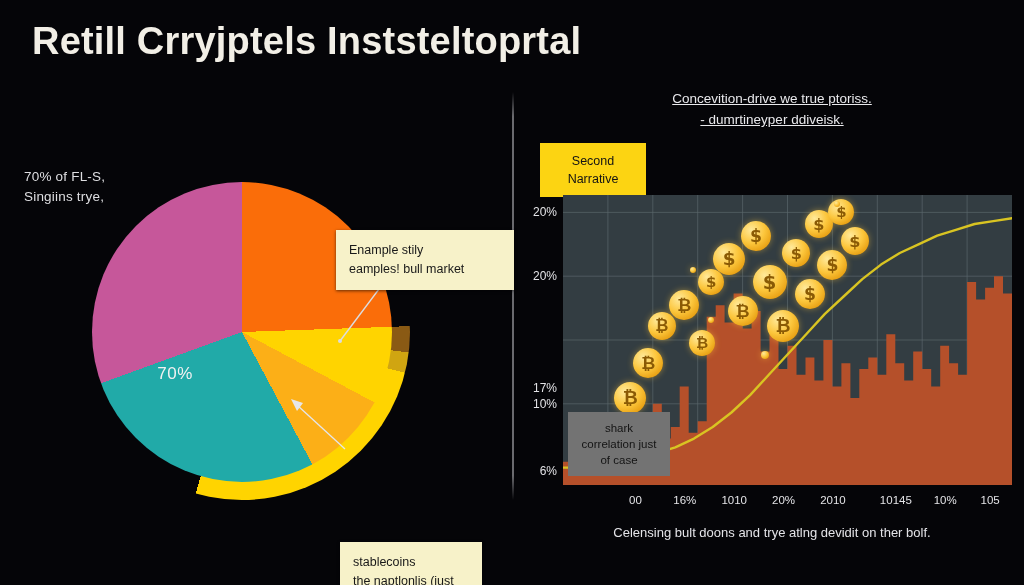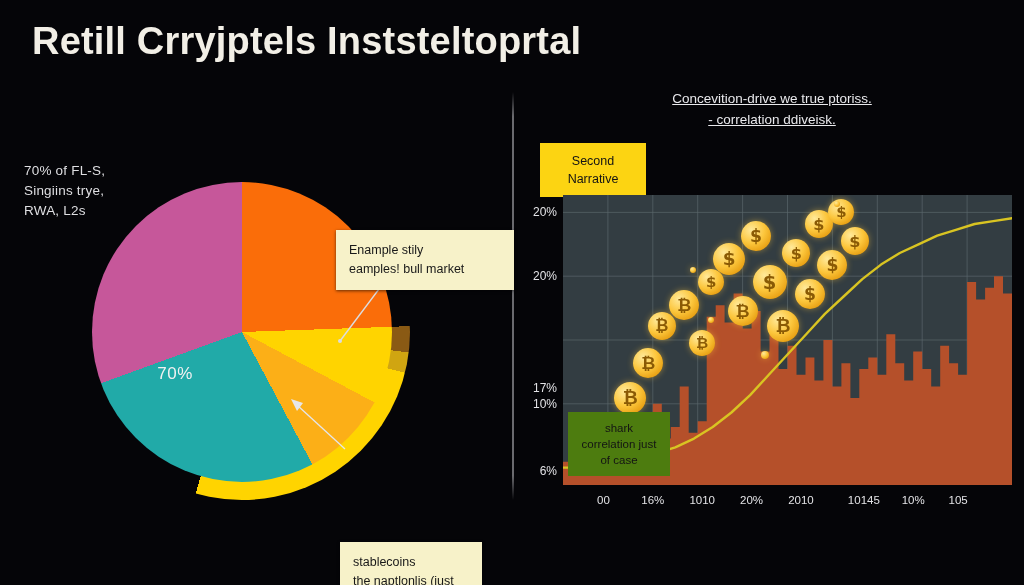--- a/index.html
+++ b/index.html
@@ -40,21 +40,21 @@
        #fcaf17 118deg 152deg,
        #21aaa8 152deg 250deg,
        #c6579a 250deg 360deg);
   }
   .pie-label{
     position:absolute;left:48px;top:182px;width:70px;text-align:center;
     color:#f1f1f1;font-size:17px;font-weight:400;letter-spacing:.5px;
   }
   
   #left-annot{
-    position:absolute;left:24px;top:71px;width:150px;
+    position:absolute;left:24px;top:77px;width:150px;
     color:#dfdfe2;font-size:13.5px;line-height:20px;letter-spacing:.2px;
   }
   #left-arrow{position:absolute;left:168px;top:107px;width:78px;height:12px;}
   
   .callout{
     position:absolute;background:#f7f2c9;color:#181818;
     font-size:12.5px;line-height:19px;padding:11px 13px;
     box-shadow:0 1px 3px rgba(0,0,0,.6);
   }
   #callout-top{left:336px;top:140px;width:152px;}
@@ -76,25 +76,25 @@
     background:#333d42;overflow:hidden;
   }
   .ytick{
     position:absolute;right:0;width:44px;text-align:right;
     color:#e3e3e6;font-size:12px;transform:translateY(-50%);
   }
   #y-axis{position:absolute;left:0;top:195px;width:45px;height:290px;}
   #x-axis{position:absolute;left:51px;top:492px;width:449px;height:20px;}
   .xtick{
     position:absolute;transform:translateX(-50%);
-    color:#e3e3e6;font-size:11.5px;white-space:nowrap;
+    color:#e3e3e6;font-size:11.5px;white-space:nowrap;margin-left:32px;
   }
   #badge-shark{
     position:absolute;left:56px;top:412px;width:96px;
-    background:#4d7c0f;color:#141414;text-align:center;
+    background:#737373;color:#141414;text-align:center;
     font-size:11.5px;line-height:16px;padding:8px 3px;z-index:6;
   }
   #bottom-caption{
     position:absolute;left:20px;top:525px;width:480px;text-align:center;
     color:#e4e4e8;font-size:13px;
   }
   
   .coin{
     position:absolute;border-radius:50%;
     background:radial-gradient(circle at 34% 30%,#ffe99a 0%,#fcc63c 46%,#e8a013 78%,#c27c06 100%);
@@ -109,21 +109,20 @@
 
 <div id="page-title">Retill Crryjptels Inststeltoprtal</div>
 
 <div id="divider"></div>
 
 <div id="left-panel">
 
   <div id="left-annot">
     <div>70% of FL-S,</div>
     <div>Singiins trye,</div>
-    <div>RWA, L2s</div>
   </div>
 
   <svg id="left-arrow" viewBox="0 0 78 12">
     <line x1="0" y1="6" x2="68" y2="6" stroke="#e8e8ec" stroke-width="1.6"></line>
     <polygon points="78,6 66,2 66,10" fill="#e8e8ec"></polygon>
   </svg>
 
   <div class="pie-wrap">
     <div class="pie-explode"></div>
     <div class="pie-main"></div>
@@ -149,21 +148,21 @@
     <div>stablecoins</div>
     <div>the naptlonlis (just</div>
 
   </div>
 </div>
 
 <div id="right-panel">
 
   <div id="right-caption">
     <div>Concevition-drive we true ptoriss.</div>
-    <div>- correlation ddiveisk.</div>
+    <div>- dumrtineyper ddiveisk.</div>
   </div>
 
   <div id="badge-second-narrative">
     <div>Second</div>
     <div>Narrative</div>
   </div>
 
   <div id="y-axis">
       <div class="ytick" style="top: 17.4px;">20%</div>
       <div class="ytick" style="top: 81.2px;">20%</div>
@@ -203,13 +202,14 @@
       <div class="xtick" style="left: 40.41px; top: 2px;">00</div>
       <div class="xtick" style="left: 89.8px; top: 2px;">16%</div>
       <div class="xtick" style="left: 139.19px; top: 2px;">1010</div>
       <div class="xtick" style="left: 188.58px; top: 2px;">20%</div>
       <div class="xtick" style="left: 237.97px; top: 2px;">2010</div>
       <div class="xtick" style="left: 300.83px; top: 2px;">10145</div>
       <div class="xtick" style="left: 350.22px; top: 2px;">10%</div>
       <div class="xtick" style="left: 395.12px; top: 2px;">105</div>
     </div>
 
+  <div id="bottom-caption">Celensing bult doons and trye atlng devidit on ther bolf.</div>
 </div>
 
 </body></html>

